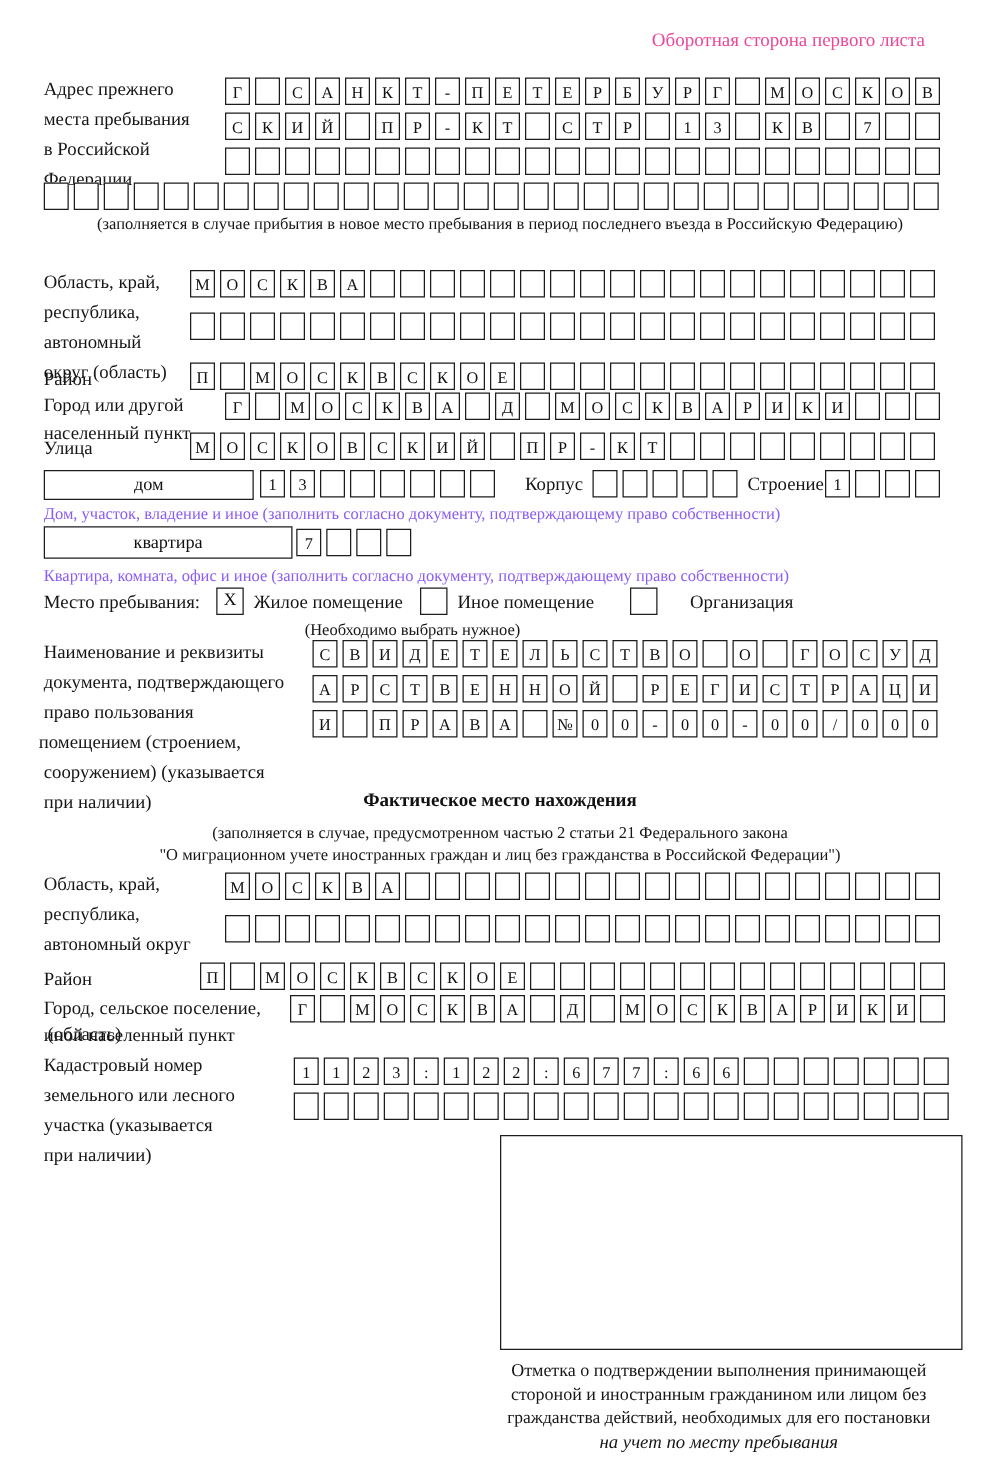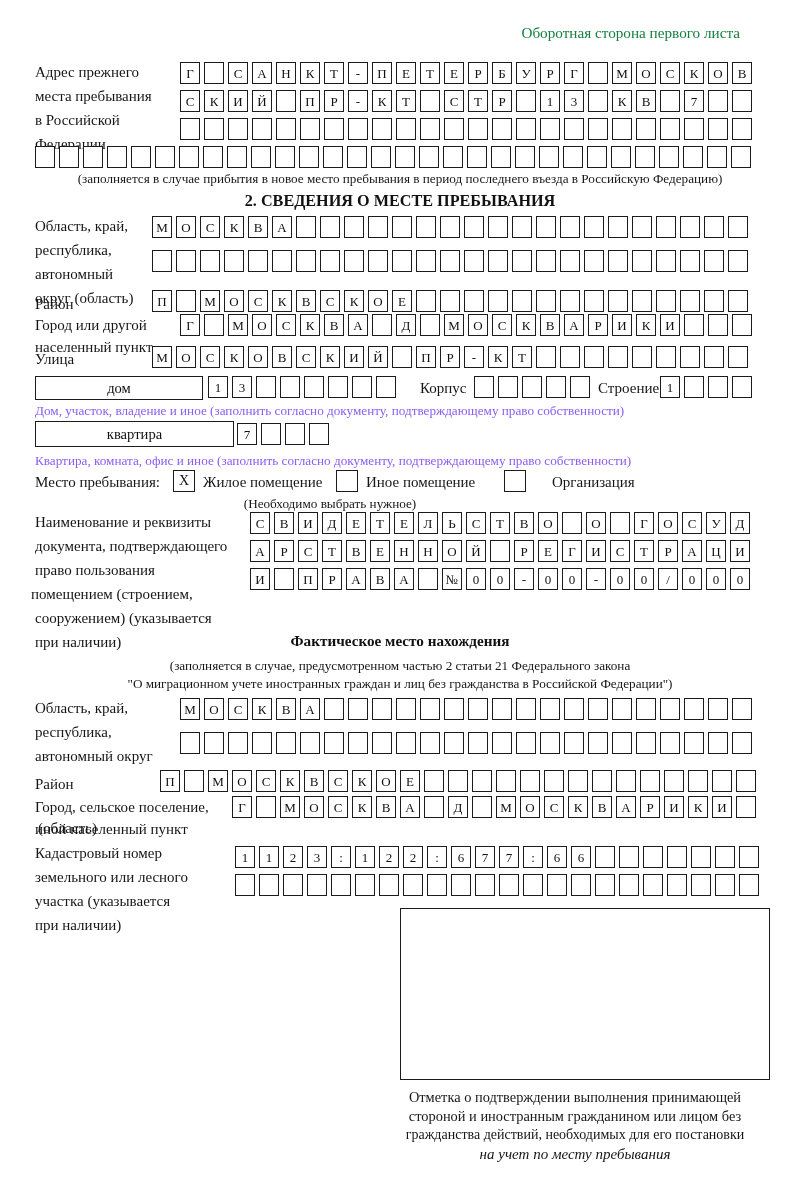--- a/index.html
+++ b/index.html
@@ -4,21 +4,21 @@
 <style>
   html,body{margin:0;padding:0;background:#fff;}
   .page{position:relative;width:800px;height:1180px;background:#ffffff;
         font-family:"Liberation Serif","DejaVu Serif",serif;color:#111;overflow:hidden;}
   .abs{position:absolute;}
   .lbl{font-size:15px;white-space:nowrap;color:#161616;}
   .cap{font-size:13.2px;white-space:nowrap;color:#8b5cf6;}
   .capc{font-size:13.2px;text-align:center;color:#161616;}
   .title{font-weight:bold;font-size:16.2px;text-align:center;color:#111;}
   .subtitle{font-weight:bold;font-size:15.2px;text-align:center;color:#111;}
-  .hdr{font-size:15.2px;text-align:right;color:#15803d;}
+  .hdr{font-size:15.2px;text-align:right;color:#ec4899;}
   .boxrow{display:flex;gap:4px;}
   .cell{box-sizing:border-box;width:20px;height:22px;border:1.6px solid #1c1c1c;
         display:flex;align-items:center;justify-content:center;
         font-size:13px;line-height:1;background:#fff;}
   .namebox{box-sizing:border-box;border:1.6px solid #1c1c1c;display:flex;
         align-items:center;justify-content:center;font-size:14.6px;background:#fff;}
   .cb{box-sizing:border-box;width:22px;height:22px;border:1.6px solid #1c1c1c;
         display:flex;align-items:center;justify-content:center;font-size:14px;background:#fff;}
   .bigbox{box-sizing:border-box;border:1.7px solid #1c1c1c;background:#fff;}
 </style>
@@ -140,21 +140,20 @@
       <span class="cell"></span>
       <span class="cell"></span>
       <span class="cell"></span>
       <span class="cell"></span>
       <span class="cell"></span>
       <span class="cell"></span>
     </div>
 
   <div class="abs capc" style="left:0;top:171px;width:800px;">(заполняется в случае прибытия в новое место пребывания в период последнего въезда в Российскую Федерацию)</div>
 
-  <div class="abs title" style="left:0;top:192px;width:800px;">2. СВЕДЕНИЯ О МЕСТЕ ПРЕБЫВАНИЯ</div>
 
   <div class="abs lbl" style="left:35px;top:218px;">Область, край,</div>
   <div class="abs lbl" style="left:35px;top:242px;">республика,</div>
   <div class="abs lbl" style="left:35px;top:266px;">автономный</div>
   <div class="abs lbl" style="left:35px;top:290px;">округ (область)</div>
   <div class="abs boxrow" style="left:152px;top:216px;">
       <span class="cell">М</span>
       <span class="cell">О</span>
       <span class="cell">С</span>
       <span class="cell">К</span>

